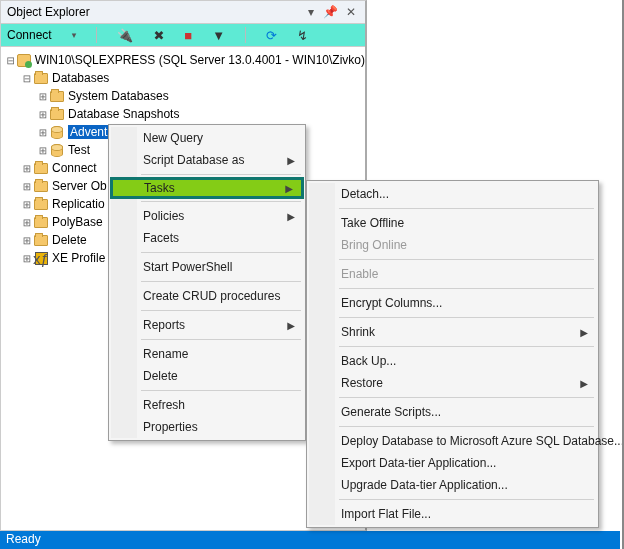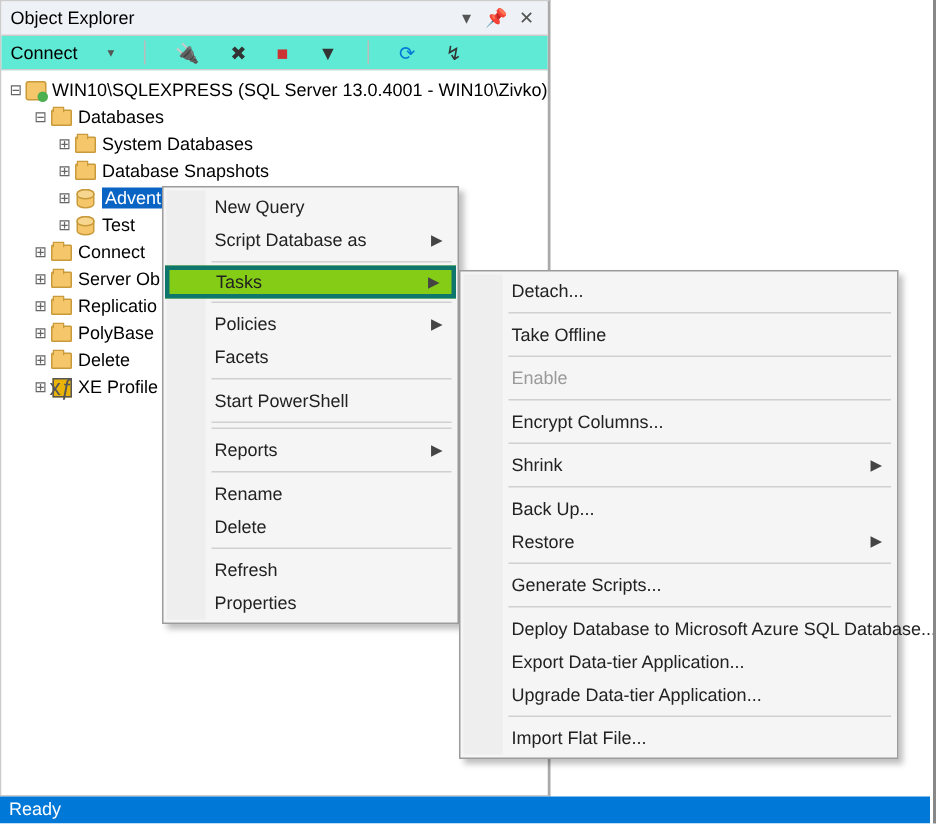--- a/index.html
+++ b/index.html
@@ -179,20 +179,23 @@
       <span class="arrow">▶</span>
     </div>
   <div class="mi">
       <span>Facets</span>
     </div>
   <div class="msep"></div>
   <div class="mi">
       <span>Start PowerShell</span>
     </div>
   <div class="msep"></div>
+  <div class="mi">
+      <span>Create CRUD procedures</span>
+    </div>
   <div class="msep"></div>
   <div class="mi">
       <span>Reports</span>
       <span class="arrow">▶</span>
     </div>
   <div class="msep"></div>
   <div class="mi">
       <span>Rename</span>
     </div>
   <div class="mi">
@@ -209,20 +212,23 @@
 
 <div id="menu2" class="menu">
   <div class="gutter"></div>
   <div class="mi">
       <span>Detach...</span>
     </div>
   <div class="msep"></div>
   <div class="mi">
       <span>Take Offline</span>
     </div>
+  <div class="mi disabled">
+      <span>Bring Online</span>
+    </div>
   <div class="msep"></div>
   <div class="mi disabled">
       <span>Enable</span>
     </div>
   <div class="msep"></div>
   <div class="mi">
       <span>Encrypt Columns...</span>
     </div>
   <div class="msep"></div>
   <div class="mi">

